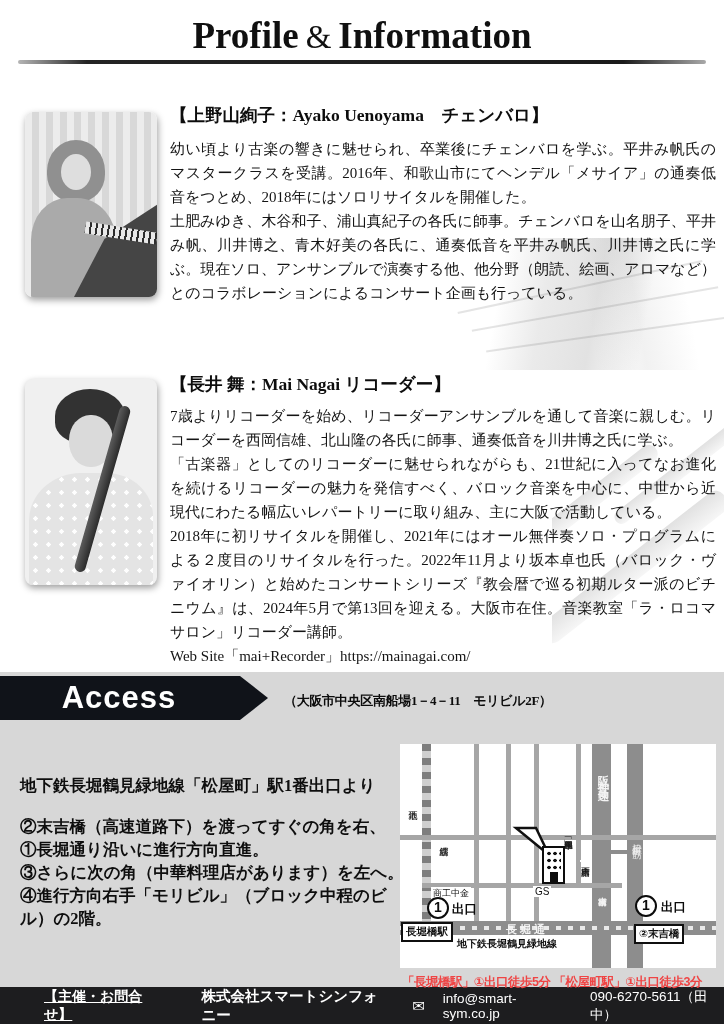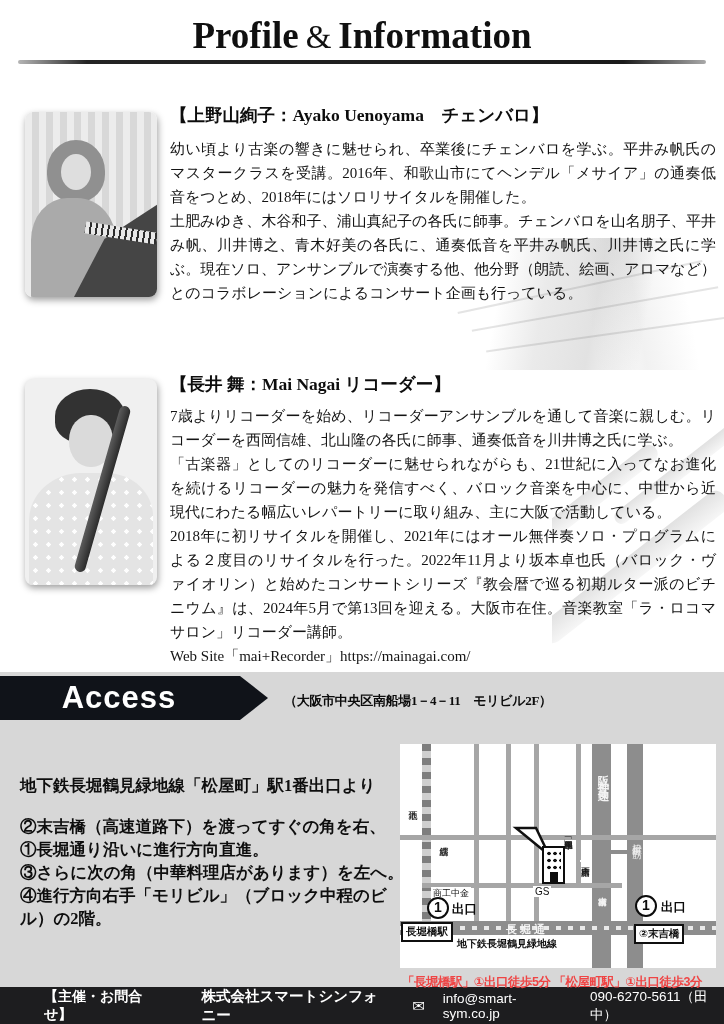--- a/index.html
+++ b/index.html
@@ -142,21 +142,21 @@
   #lbl-nagahoridori{left:106px;top:178px;font-size:11px;font-weight:bold;color:#f5f5f5;letter-spacing:3px;z-index:3;}
   #lbl-subwayline{left:57px;top:193px;font-size:10px;font-weight:bold;z-index:3;color:#101010;text-align:center;}
   .map-caption{left:2px;top:206px;width:314px;font-size:12.5px;font-weight:800;
     letter-spacing:-0.5px;z-index:3;color:#ef4444;white-space:nowrap;margin-top:24px;}
   
   .footer{
     position:absolute;left:0;top:987px;width:724px;height:37px;background:#1d1d1f;
     display:flex;align-items:center;color:#fff;
     font-family:"Liberation Sans","DejaVu Sans",sans-serif;
   }
-  .footer .f-label{margin-left:44px;font-size:14px;font-weight:bold;}
+  .footer .f-label{margin-left:44px;font-size:14px;font-weight:bold;text-decoration:underline;}
   .footer .f-company{margin-left:40px;font-size:14.5px;font-weight:bold;}
   .footer .f-mail{margin-left:20px;font-size:15px;}
   .footer .f-email{margin-left:18px;font-size:13.5px;}
   .footer .f-phone{margin-left:26px;font-size:13.5px;}
 </style>
 </head>
 <body>
 
 <div id="page">
 

